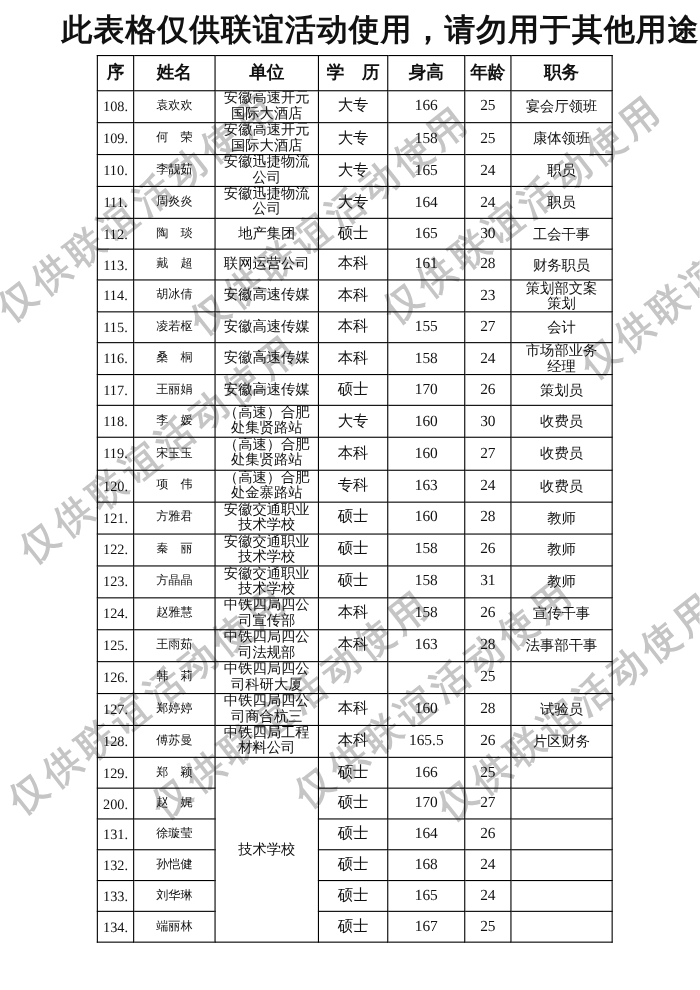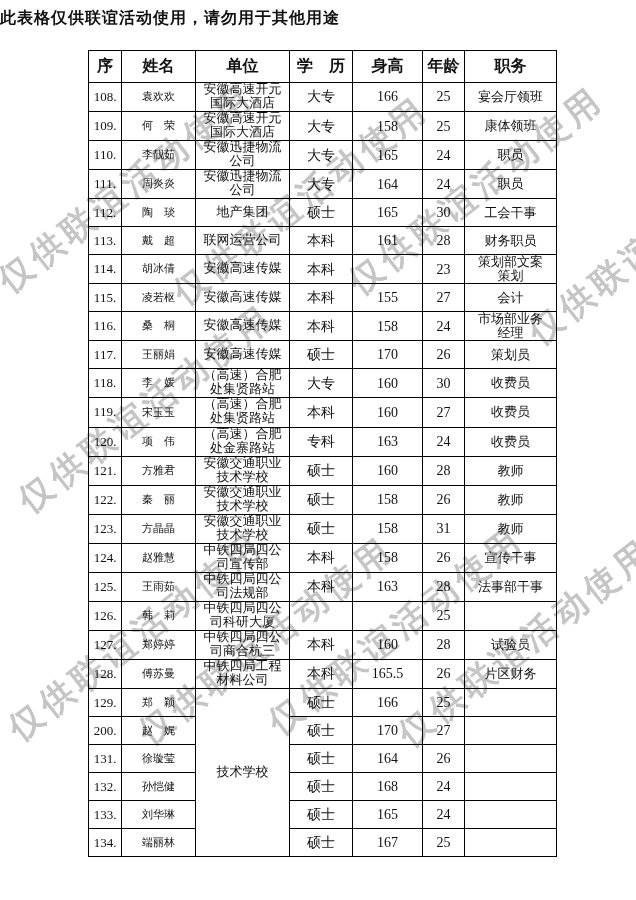--- a/index.html
+++ b/index.html
@@ -21,21 +21,21 @@
   .wm3 { left:365px; top:262px; }
   .wm4 { left:545px; top:312px; }
   .wm5 { left:35px;  top:480px; }
   .wm6 { left:25px;  top:708px; }
   .wm7 { left:155px; top:712px; }
   .wm8 { left:285px; top:702px; }
   .wm9 { left:415px; top:714px; }
   
   .title {
     position:absolute; top:8px; left:0; width:100%; z-index:1;
-    text-align:left; font-size:16px; font-weight:700; letter-spacing:1px;
+    text-align:right; font-size:28px; font-weight:700; letter-spacing:1px;
   }
   
   table.roster {
     position:absolute; left:88px; top:50px; z-index:1;
     width:469px; border-collapse:collapse; table-layout:fixed;
     border:1.5px solid #000; background:transparent;
   }
   th, td {
     border:1px solid #000; text-align:center; vertical-align:middle;
     padding:0; overflow:hidden; white-space:pre-line; color:#111;

